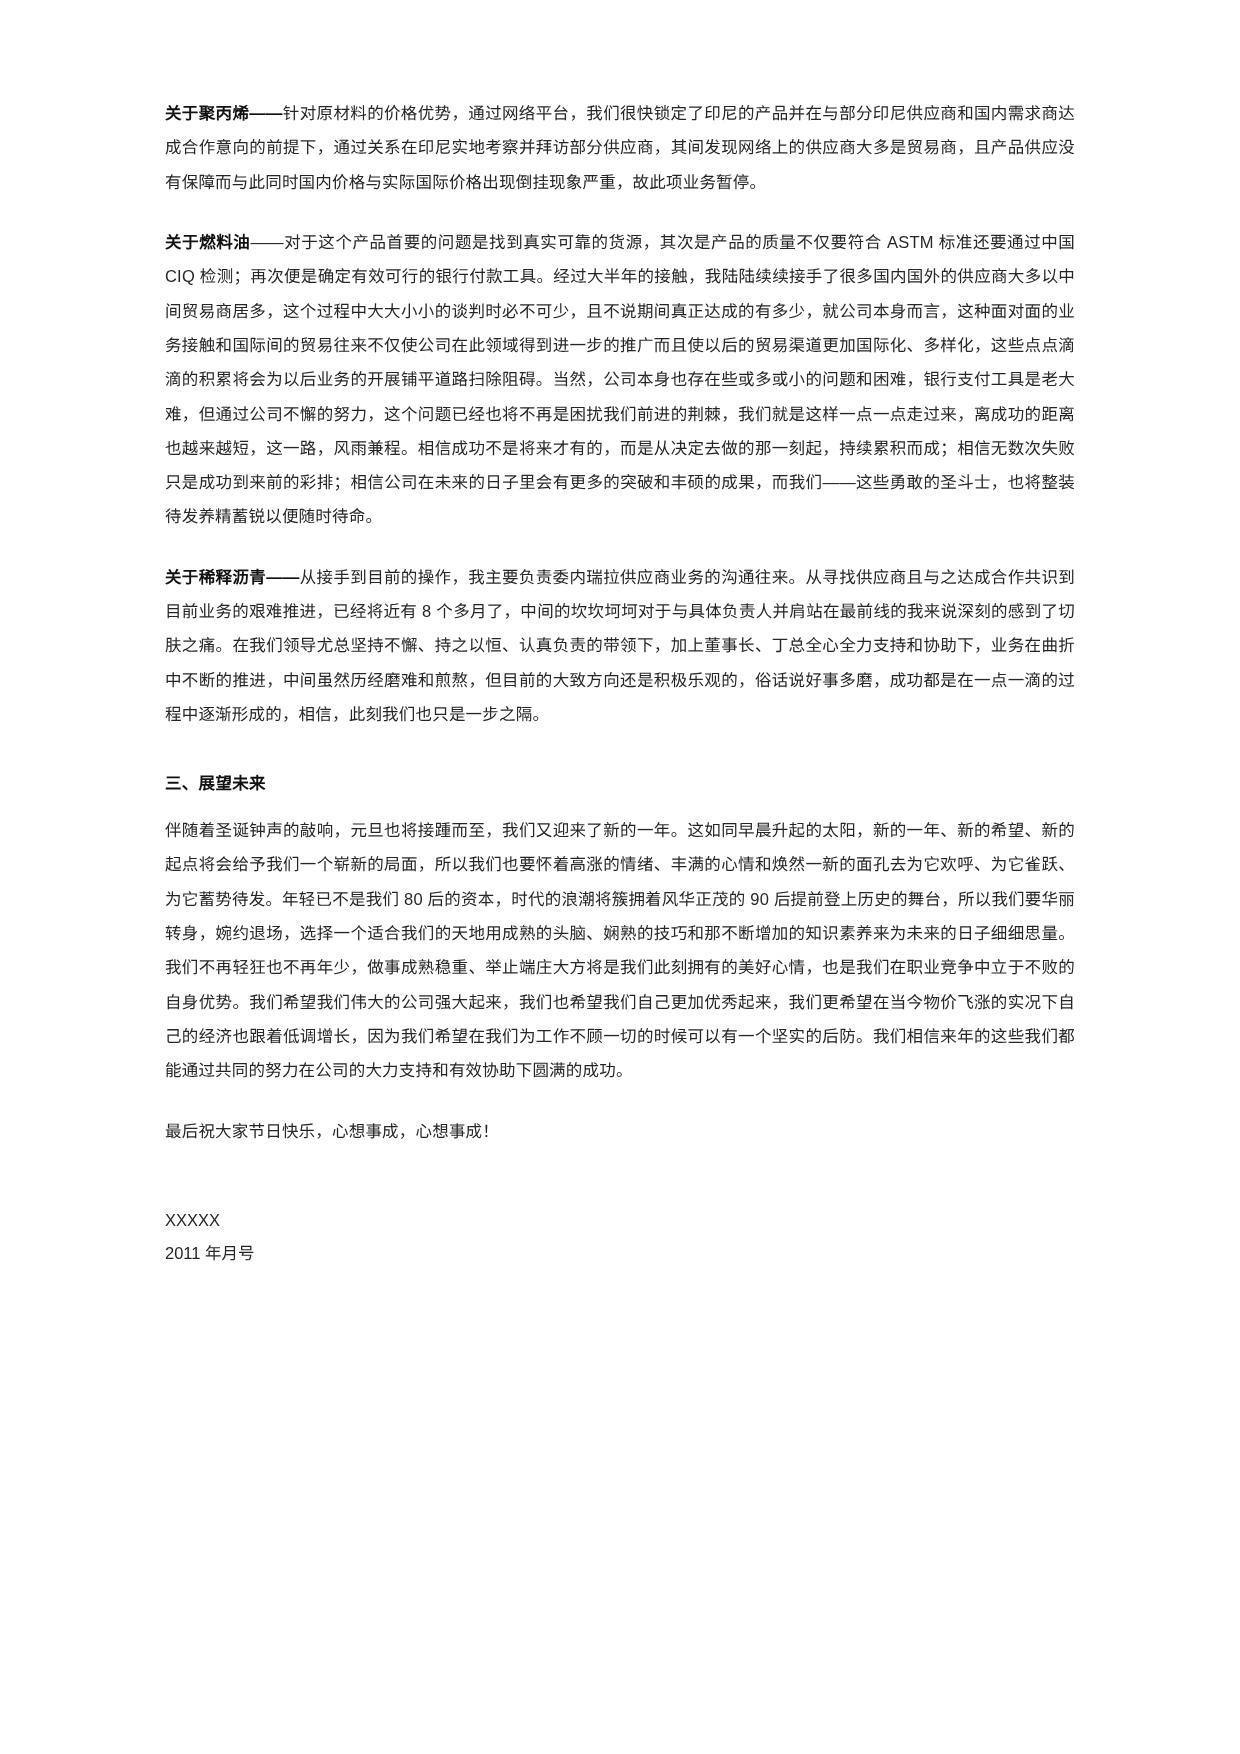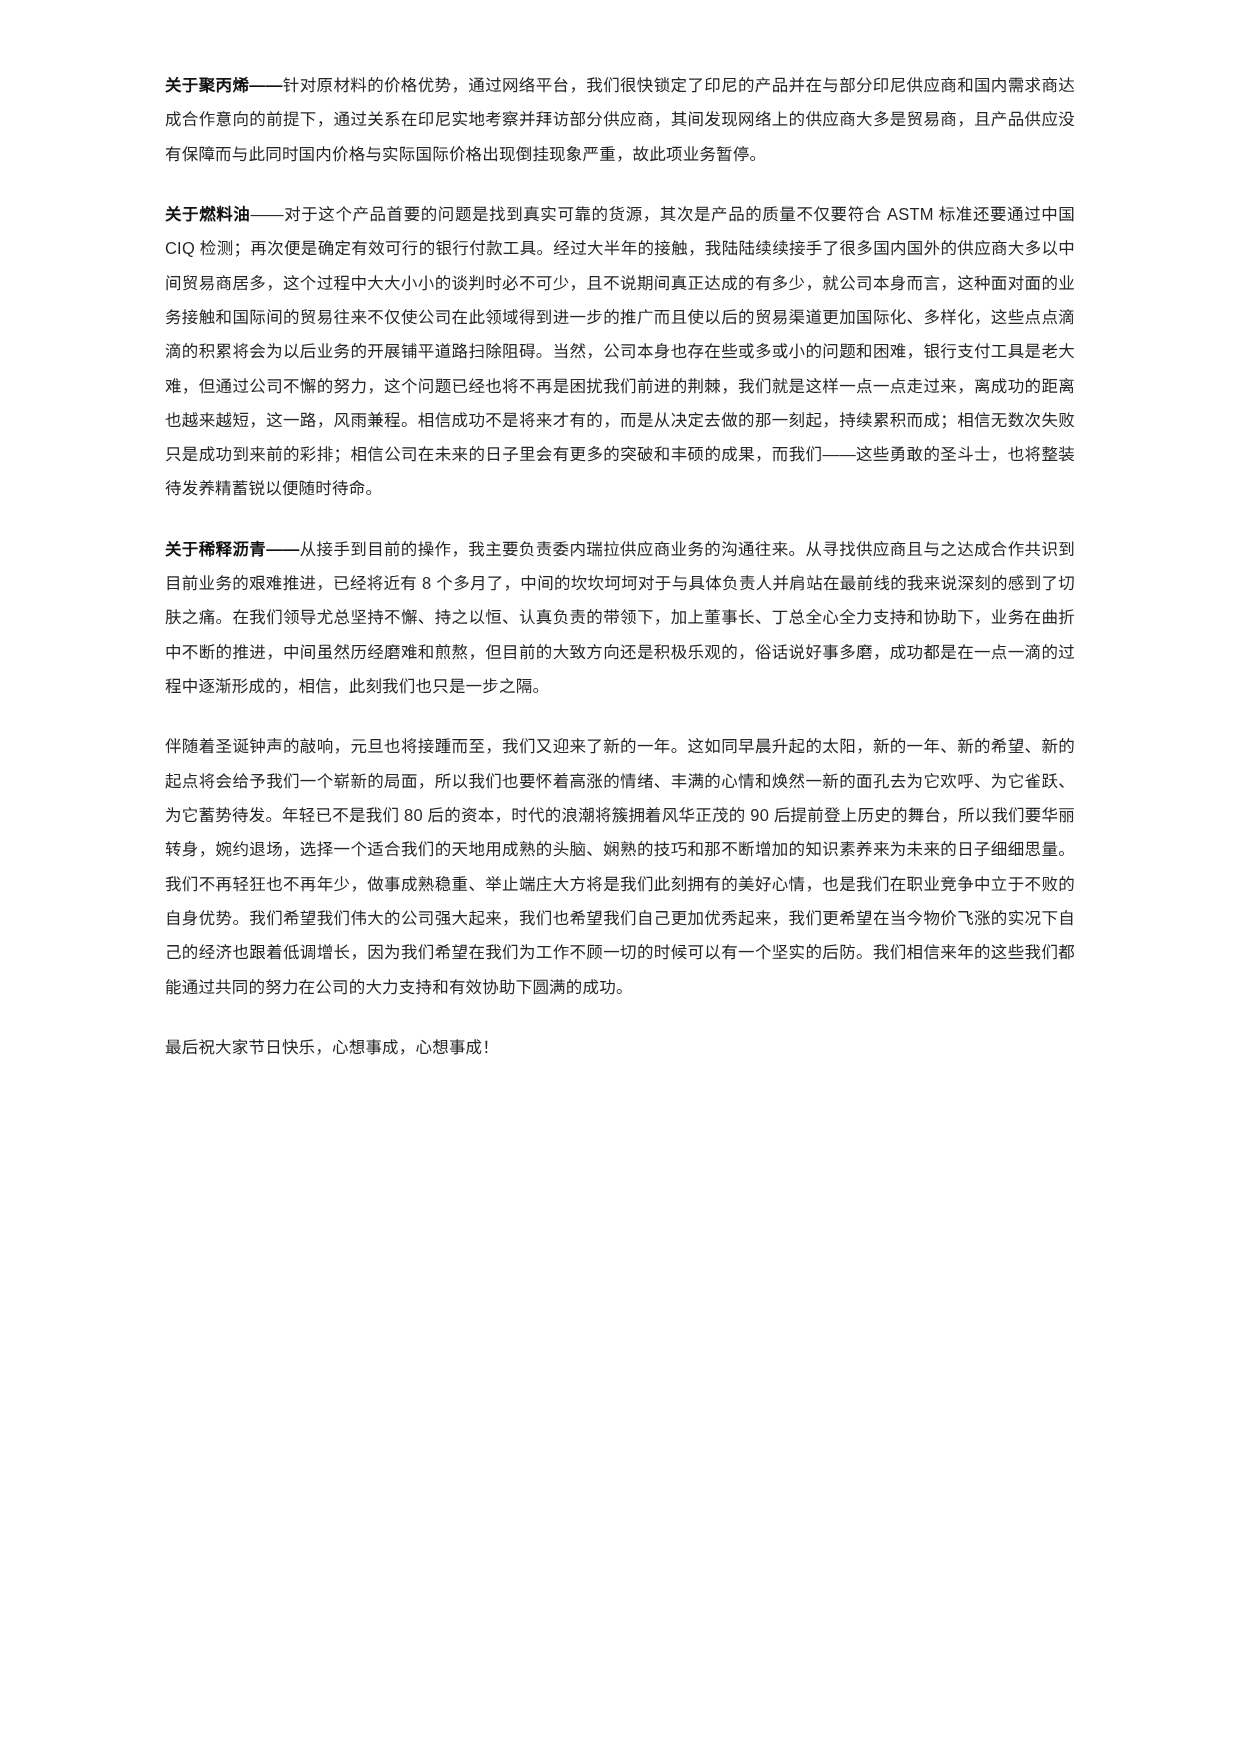--- a/index.html
+++ b/index.html
@@ -12,21 +12,21 @@
     height: 1754px;
     font-family: "Liberation Sans", "DejaVu Sans", sans-serif;
     color: #1a1a1a;
     -webkit-font-smoothing: antialiased;
   }
   .page {
     position: relative;
     width: 1240px;
     height: 1754px;
     box-sizing: border-box;
-    padding: 68px 165px 60px 165px;
+    padding: 96px 165px 60px 165px;
   }
   .doc-body {
     width: 910px;
   }
   p.para {
     margin: 0 0 26px 0;
     font-size: 16.5px;
     line-height: 2.08;
     text-align: justify;
     text-justify: inter-ideograph;
@@ -58,19 +58,24 @@
 
 <div class="page">
   <div class="doc-body">
 
     <p class="para"><span class="lead">关于聚丙烯——</span><span>针对原材料的价格优势，通过网络平台，我们很快锁定了印尼的产品并在与部分印尼供应商和国内需求商达成合作意向的前提下，通过关系在印尼实地考察并拜访部分供应商，其间发现网络上的供应商大多是贸易商，且产品供应没有保障而与此同时国内价格与实际国际价格出现倒挂现象严重，故此项业务暂停。</span></p>
 
     <p class="para"><span class="lead">关于燃料油</span><span>——对于这个产品首要的问题是找到真实可靠的货源，其次是产品的质量不仅要符合 ASTM 标准还要通过中国 CIQ 检测；再次便是确定有效可行的银行付款工具。经过大半年的接触，我陆陆续续接手了很多国内国外的供应商大多以中间贸易商居多，这个过程中大大小小的谈判时必不可少，且不说期间真正达成的有多少，就公司本身而言，这种面对面的业务接触和国际间的贸易往来不仅使公司在此领域得到进一步的推广而且使以后的贸易渠道更加国际化、多样化，这些点点滴滴的积累将会为以后业务的开展铺平道路扫除阻碍。当然，公司本身也存在些或多或小的问题和困难，银行支付工具是老大难，但通过公司不懈的努力，这个问题已经也将不再是困扰我们前进的荆棘，我们就是这样一点一点走过来，离成功的距离也越来越短，这一路，风雨兼程。相信成功不是将来才有的，而是从决定去做的那一刻起，持续累积而成；相信无数次失败只是成功到来前的彩排；相信公司在未来的日子里会有更多的突破和丰硕的成果，而我们——这些勇敢的圣斗士，也将整装待发养精蓄锐以便随时待命。</span></p>
 
     <p class="para"><span class="lead">关于稀释沥青——</span><span>从接手到目前的操作，我主要负责委内瑞拉供应商业务的沟通往来。从寻找供应商且与之达成合作共识到目前业务的艰难推进，已经将近有 8 个多月了，中间的坎坎坷坷对于与具体负责人并肩站在最前线的我来说深刻的感到了切肤之痛。在我们领导尤总坚持不懈、持之以恒、认真负责的带领下，加上董事长、丁总全心全力支持和协助下，业务在曲折中不断的推进，中间虽然历经磨难和煎熬，但目前的大致方向还是积极乐观的，俗话说好事多磨，成功都是在一点一滴的过程中逐渐形成的，相信，此刻我们也只是一步之隔。</span></p>
 
+    <h2 class="section-heading">三、展望未来</h2>
 
     <p class="para">伴随着圣诞钟声的敲响，元旦也将接踵而至，我们又迎来了新的一年。这如同早晨升起的太阳，新的一年、新的希望、新的起点将会给予我们一个崭新的局面，所以我们也要怀着高涨的情绪、丰满的心情和焕然一新的面孔去为它欢呼、为它雀跃、为它蓄势待发。年轻已不是我们 80 后的资本，时代的浪潮将簇拥着风华正茂的 90 后提前登上历史的舞台，所以我们要华丽转身，婉约退场，选择一个适合我们的天地用成熟的头脑、娴熟的技巧和那不断增加的知识素养来为未来的日子细细思量。我们不再轻狂也不再年少，做事成熟稳重、举止端庄大方将是我们此刻拥有的美好心情，也是我们在职业竞争中立于不败的自身优势。我们希望我们伟大的公司强大起来，我们也希望我们自己更加优秀起来，我们更希望在当今物价飞涨的实况下自己的经济也跟着低调增长，因为我们希望在我们为工作不顾一切的时候可以有一个坚实的后防。我们相信来年的这些我们都能通过共同的努力在公司的大力支持和有效协助下圆满的成功。</p>
     <p class="para">最后祝大家节日快乐，心想事成，心想事成！</p>
 
+    <div class="signature">
+      <div>XXXXX</div>
+      <div>2011 年月号</div>
+    </div>
 
   </div>
 </div>
 
 </body></html>

